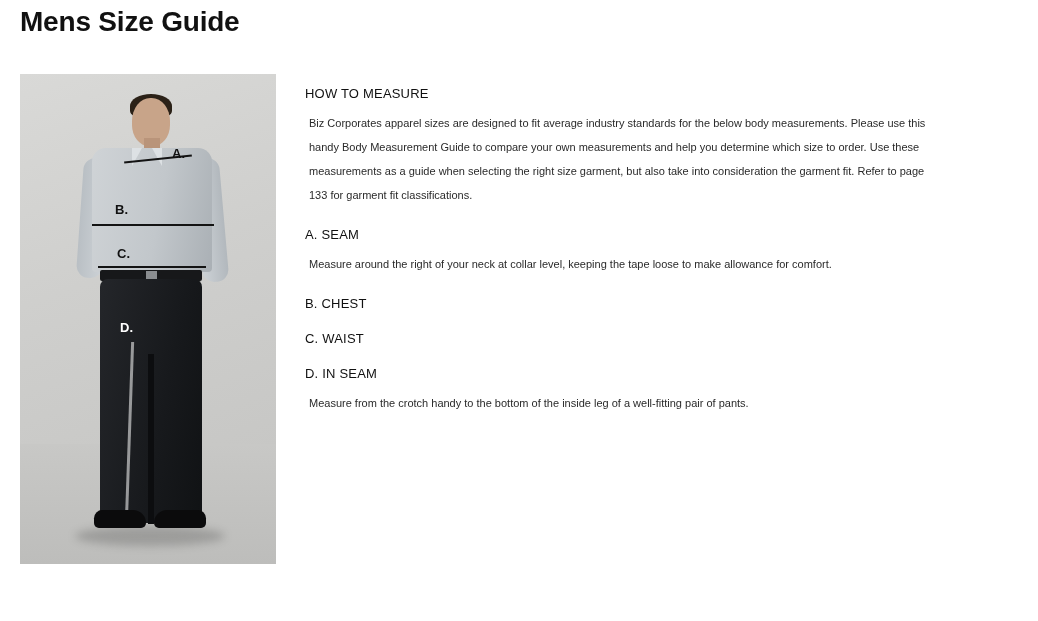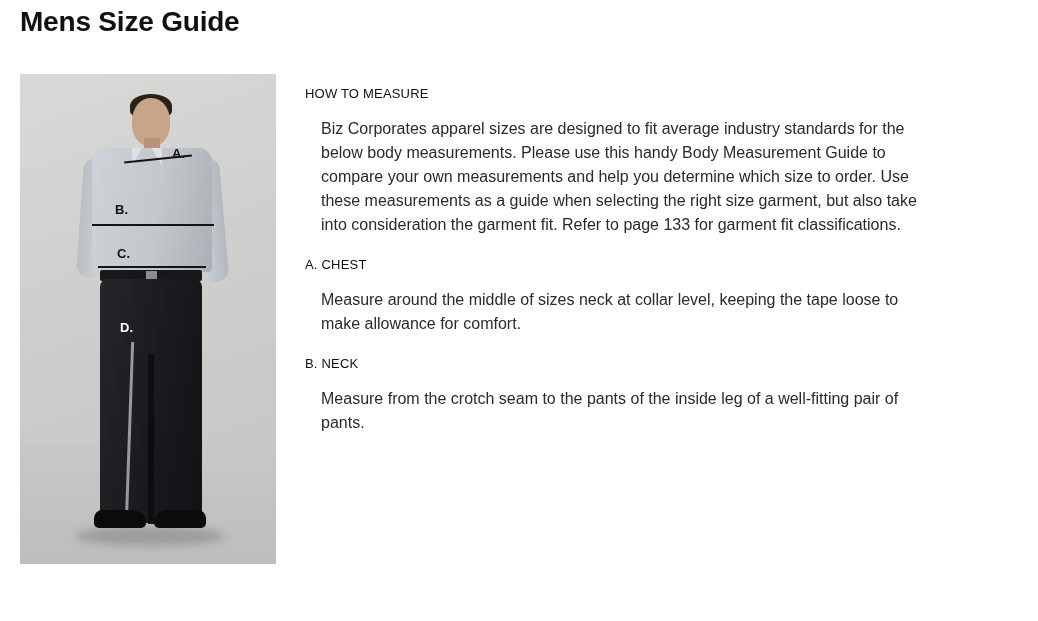--- a/index.html
+++ b/index.html
@@ -218,24 +218,24 @@
     font-size: 13px;
     font-weight: normal;
     color: #111111;
     margin: 0 0 10px 0;
     letter-spacing: 0.2px;
   }
   h2.section-heading.spaced {
     margin-top: 20px;
   }
   p.body-text {
-    font-size: 16px;
+    font-size: 11px;
     line-height: 24px;
     color: #2a2a2a;
-    margin: 16px;
+    margin: 4px;
   }
 </style>
 </head>
 <body>
 
 <div class="page">
 
   <h1 class="page-title">Mens Size Guide</h1>
 
   <div class="content">
@@ -267,23 +267,25 @@
       <span class="marker m-b">B.</span>
       <span class="marker m-c">C.</span>
       <span class="marker m-d on-dark">D.</span>
     </div>
 
     <div class="text-col">
 
       <h2 class="section-heading">HOW TO MEASURE</h2>
       <p class="body-text">Biz Corporates apparel sizes are designed to fit average industry standards for the below body measurements. Please use this handy Body Measurement Guide to compare your own measurements and help you determine which size to order. Use these measurements as a guide when selecting the right size garment, but also take into consideration the garment fit. Refer to page 133 for garment fit classifications.</p>
 
-      <h2 class="section-heading spaced">A. CHEST</h2>
-      <p class="body-text">Measure around the middle of sizes neck at collar level, keeping the tape loose to make allowance for comfort.</p>
-
-      <h2 class="section-heading spaced">B. NECK</h2>
-
-
-      <p class="body-text">Measure from the crotch seam to the pants of the inside leg of a well-fitting pair of pants.</p>
+      <h2 class="section-heading spaced">A. SEAM</h2>
+      <p class="body-text">Measure around the right of your neck at collar level, keeping the tape loose to make allowance for comfort.</p>
+
+      <h2 class="section-heading spaced">B. CHEST</h2>
+
+      <h2 class="section-heading spaced">C. WAIST</h2>
+
+      <h2 class="section-heading spaced">D. IN SEAM</h2>
+      <p class="body-text">Measure from the crotch handy to the bottom of the inside leg of a well-fitting pair of pants.</p>
 
     </div>
   </div>
 </div>
 
 </body></html>

